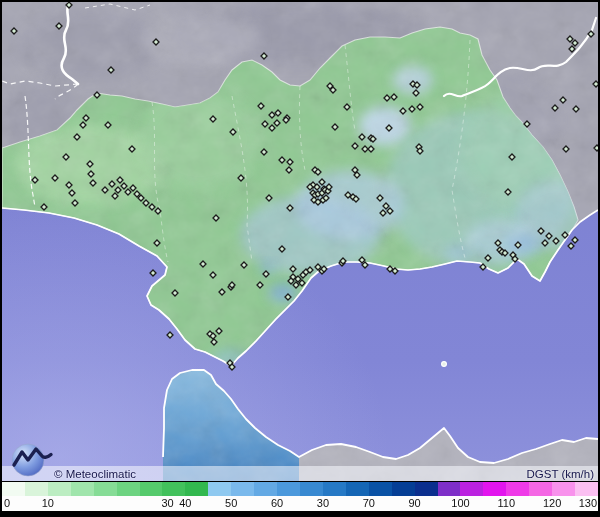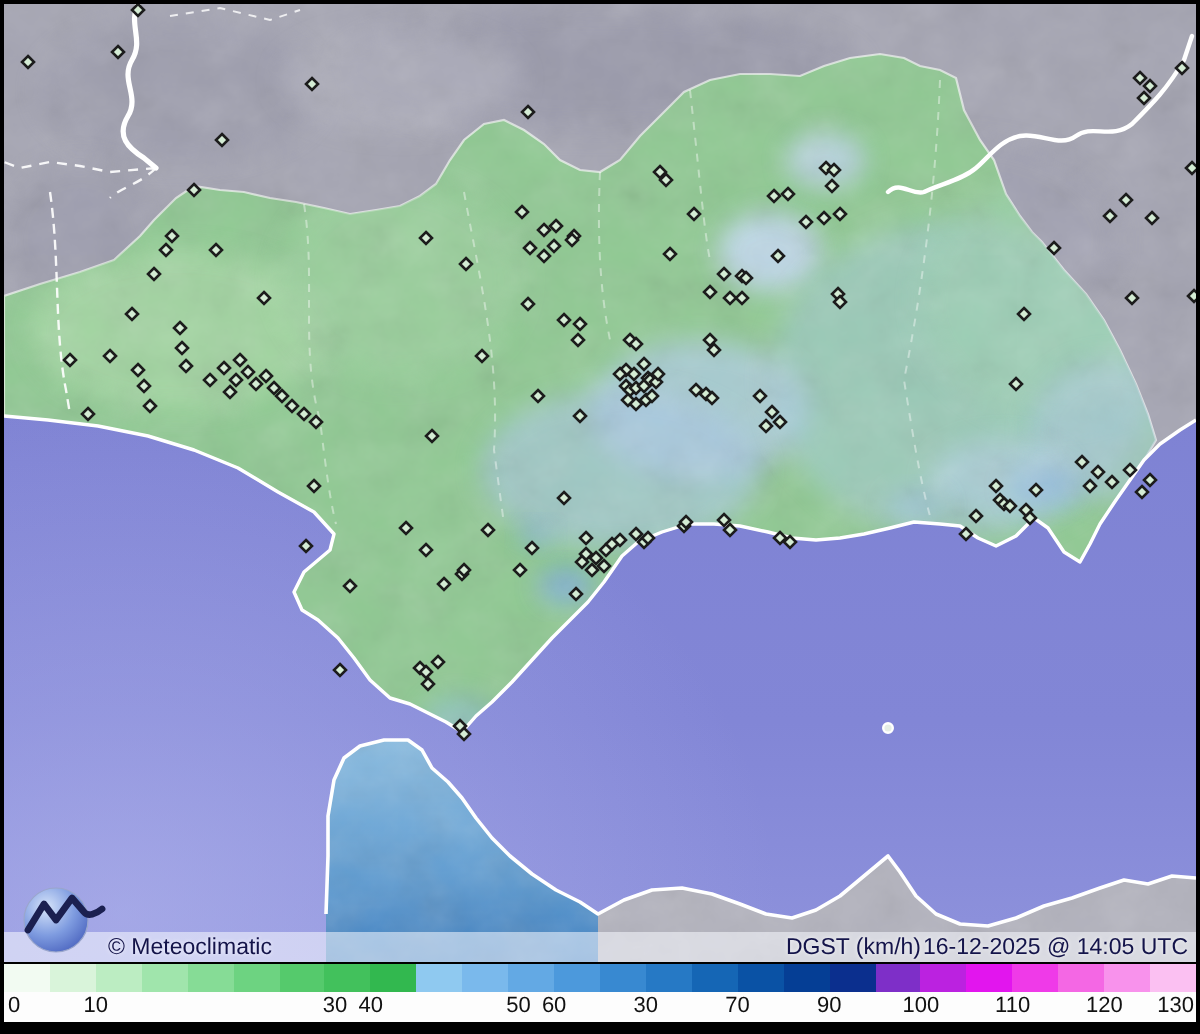--- a/index.html
+++ b/index.html
@@ -298,21 +298,20 @@
           <path d="M230,360 L233,363 L230,366 L227,363 Z" fill="#d4ecd4" stroke="#1c1c1c" stroke-width="1.3"></path>
           <path d="M232,364 L235,367 L232,370 L229,367 Z" fill="#d4ecd4" stroke="#1c1c1c" stroke-width="1.3"></path>
           <path d="M157,240 L160,243 L157,246 L154,243 Z" fill="#d4ecd4" stroke="#1c1c1c" stroke-width="1.3"></path>
         </g>
     </svg>
 
     <div id="caption-band">
       <span>© Meteoclimatic</span>
       <span id="caption-right">
         <span>DGST (km/h)</span>
-        <span>16-12-2025 @ 14:05 UTC</span>
       </span>
     </div>
 
     <div id="logo">
       <svg width="46" height="40" viewBox="0 0 46 40">
         <defs>
           <radialGradient id="lg" cx="0.35" cy="0.3" r="0.8">
             <stop offset="0" stop-color="#d6e4fa"></stop>
             <stop offset="0.55" stop-color="#7f9ce0"></stop>
             <stop offset="1" stop-color="#4a63be"></stop>
@@ -351,21 +350,21 @@
       <div class="seg" style="background: rgb(244, 103, 228);"></div>
       <div class="seg" style="background: rgb(248, 146, 236);"></div>
       <div class="seg" style="background: rgb(251, 192, 242);"></div>
     </div>
   <div id="tickrow">
       <span class="tick first" style="left: 2px;">0</span>
       <span class="tick" style="left: 7.69231%;">10</span>
       <span class="tick" style="left: 15.3846%; margin-top: 48px;">20</span>
       <span class="tick" style="left: 23.0769%; margin-left: 28px;">30</span>
       <span class="tick" style="left: 30.7692%;">40</span>
-      <span class="tick" style="left: 38.4615%; margin-left: 28px;">50</span>
+      <span class="tick" style="left: 38.4615%;">50</span>
       <span class="tick" style="left: 46.1538%;">60</span>
       <span class="tick" style="left: 53.8462%;">30</span>
       <span class="tick" style="left: 61.5385%;">70</span>
       <span class="tick" style="left: 69.2308%;">90</span>
       <span class="tick" style="left: 76.9231%;">100</span>
       <span class="tick" style="left: 84.6154%;">110</span>
       <span class="tick" style="left: 92.3077%;">120</span>
       <span class="tick last" style="left: calc(100% - 1px);">130</span>
     </div>
   <div id="footer-black"></div>

